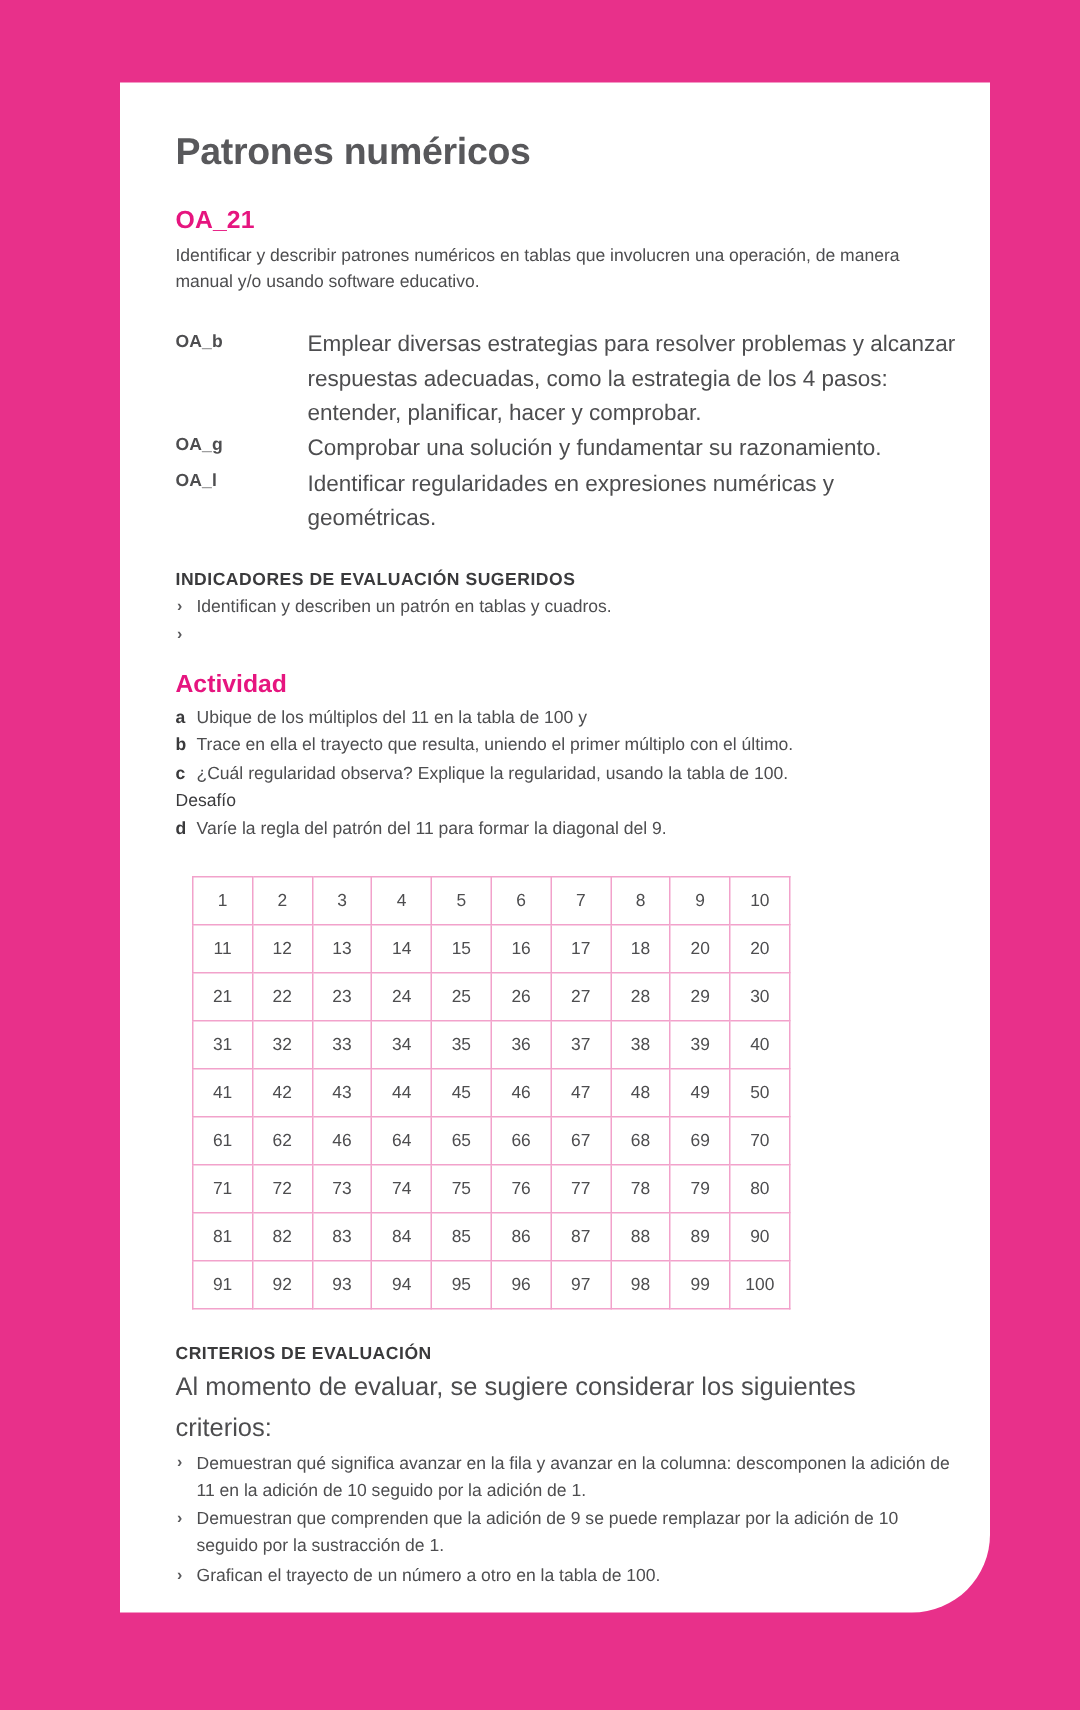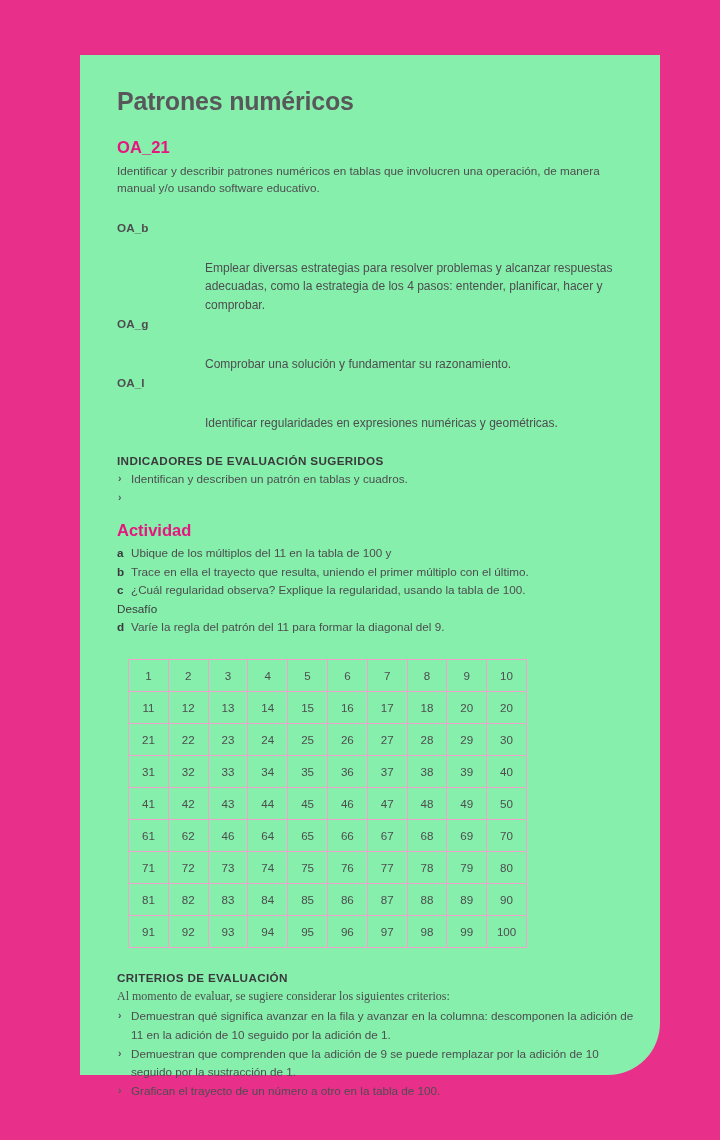--- a/index.html
+++ b/index.html
@@ -18,21 +18,21 @@
     width: 720px;
     height: 1140px;
     background: #e8308a;
   }
   .card {
     position: absolute;
     left: 80px;
     top: 55px;
     width: 580px;
     height: 1020px;
-    background: #86efac;
+    background: #ffffff;
     border-bottom-right-radius: 52px;
   }
   .inner {
     position: absolute;
     left: 37px;
     top: 33px;
     width: 520px;
   }
   .doc-title {
     font-size: 25px;
@@ -68,24 +68,23 @@
   .oa-row-code {
     flex: 0 0 52px;
     font-size: 11.7px;
     font-weight: bold;
     color: #4d4d4f;
     line-height: 1.52;
     letter-spacing: 0.1px;
   }
   .oa-row-text {
     flex: 1 1 auto;
-    font-size: 12px;
+    font-size: 15px;
     color: #4d4d4f;
     line-height: 1.52;
-    margin-top: 40px;
   }
   .section-head {
     font-size: 11.7px;
     font-weight: bold;
     color: #3a3a3c;
     letter-spacing: 0.35px;
     margin: 0 0 3px 0;
   }
   .chev-list {
     margin: 0;
@@ -149,25 +148,24 @@
     text-align: center;
     vertical-align: middle;
     font-size: 11.6px;
     color: #4d4d4f;
     font-family: "Liberation Sans", sans-serif;
   }
   .criteria-block {
     margin-top: 23px;
   }
   .criteria-lead {
-    font-size: 12px;
+    font-size: 17px;
     color: #4d4d4f;
     line-height: 1.55;
     margin: 0 0 2px 0;
-    font-family: Liberation Serif, serif;
   }
 </style>
 </head>
 <body>
 
 <div class="page">
   <div class="card">
     <div class="inner">
 
       <h1 class="doc-title">Patrones numéricos</h1>

